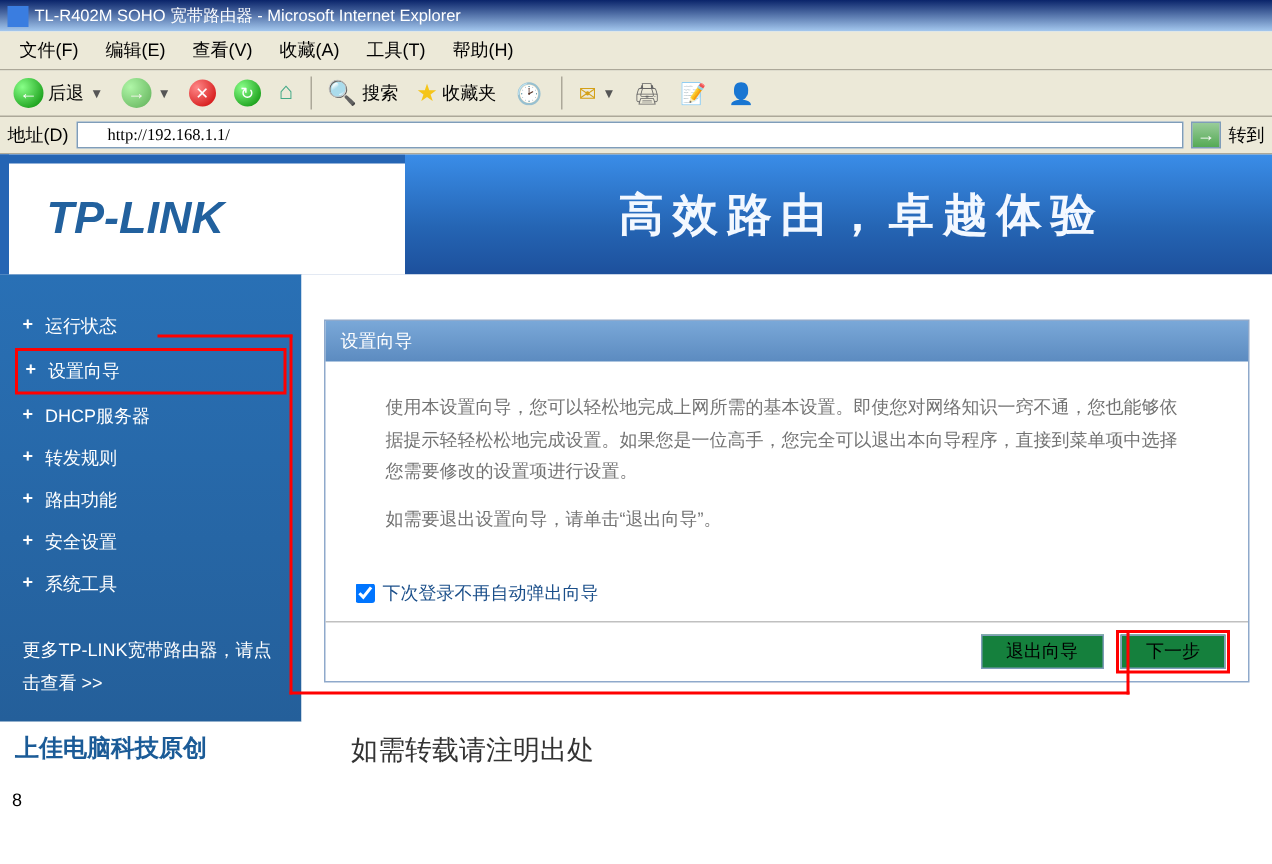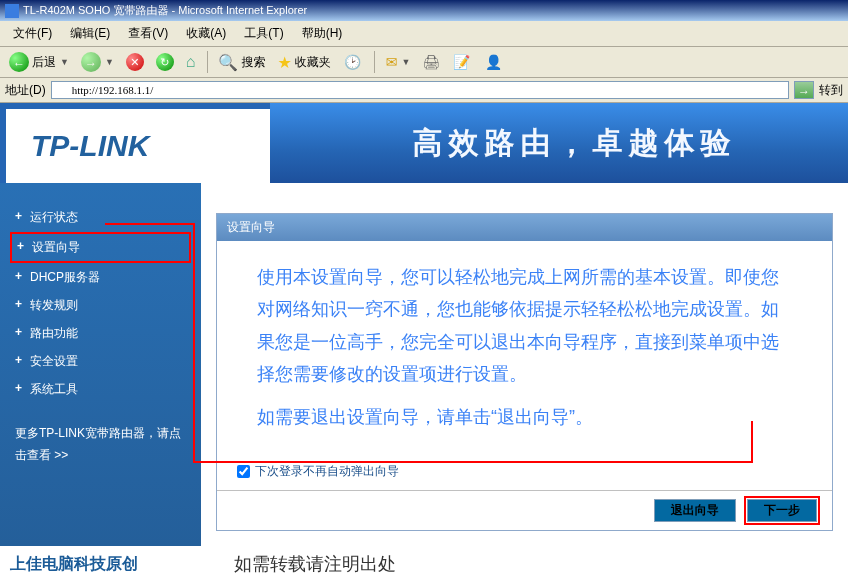--- a/index.html
+++ b/index.html
@@ -34,25 +34,25 @@
 .nav-item::before { content: "+"; position: absolute; left: 15px; color: #fff; font-weight: bold; }
 .nav-item.hl { border: 2px solid #f00; margin-left: 10px; margin-right: 10px; padding-left: 20px; }
 .nav-item.hl::before { left: 5px; }
 .nav-link { color: #fff; padding: 5px 15px; margin-top: 15px; font-size: 12px; line-height: 1.8; }
 .nav-link a { color: #fff; }
 .sidebar-ft { background: #fff; color: #1b5b97; font-family: "KaiTi","楷体"; font-size: 16px; padding:8px 10px; font-weight:bold;}
 
 .content { flex: 1; background: #fff; padding: 30px 15px 15px 15px; position: relative; }
 .wizard-box { border: 1px solid #8fa9cb; background: #fff; }
 .wizard-title { background: linear-gradient(to bottom, #7aa8d8, #5c8bc0); color: #fff; padding: 5px 10px; font-size: 12px; }
-.wizard-body { padding: 20px 40px; color: #3b82f6; font-size: 18px; line-height: 1.8; }
+.wizard-body { padding: 20px 40px; color: #737373; font-size: 12px; line-height: 1.8; }
 .wizard-para { margin-bottom: 10px; }
 .wizard-chk { padding: 10px 20px; color: #1b4f8a; display:flex; align-items:center; gap:5px;}
 .wizard-btns { padding: 8px 15px; text-align: right; border-top: 1px solid #c0c0c0; }
-.wbtn { background: #0369a1; border: 1px solid #7f9db9; padding: 2px 16px; margin-left: 8px; font-size: 12px; font-family: inherit; font-weight: bold; }
+.wbtn { background: #15803d; border: 1px solid #7f9db9; padding: 2px 16px; margin-left: 8px; font-size: 12px; font-family: inherit; }
 .wbtn.hl-wrap { outline: 2px solid #f00; outline-offset: 1px; }
 
 .red-line-h { position:absolute; background:#f00; height:2px; }
 .red-line-v { position:absolute; background:#f00; width:2px; }
 
 .footer-note { padding: 8px; font-size: 12px; }
 
 .star{color:#f5c518;font-size:16px;}
 .house{color:#4a8; font-size:16px;}
 .search{color:#4169e1;font-size:16px;}

